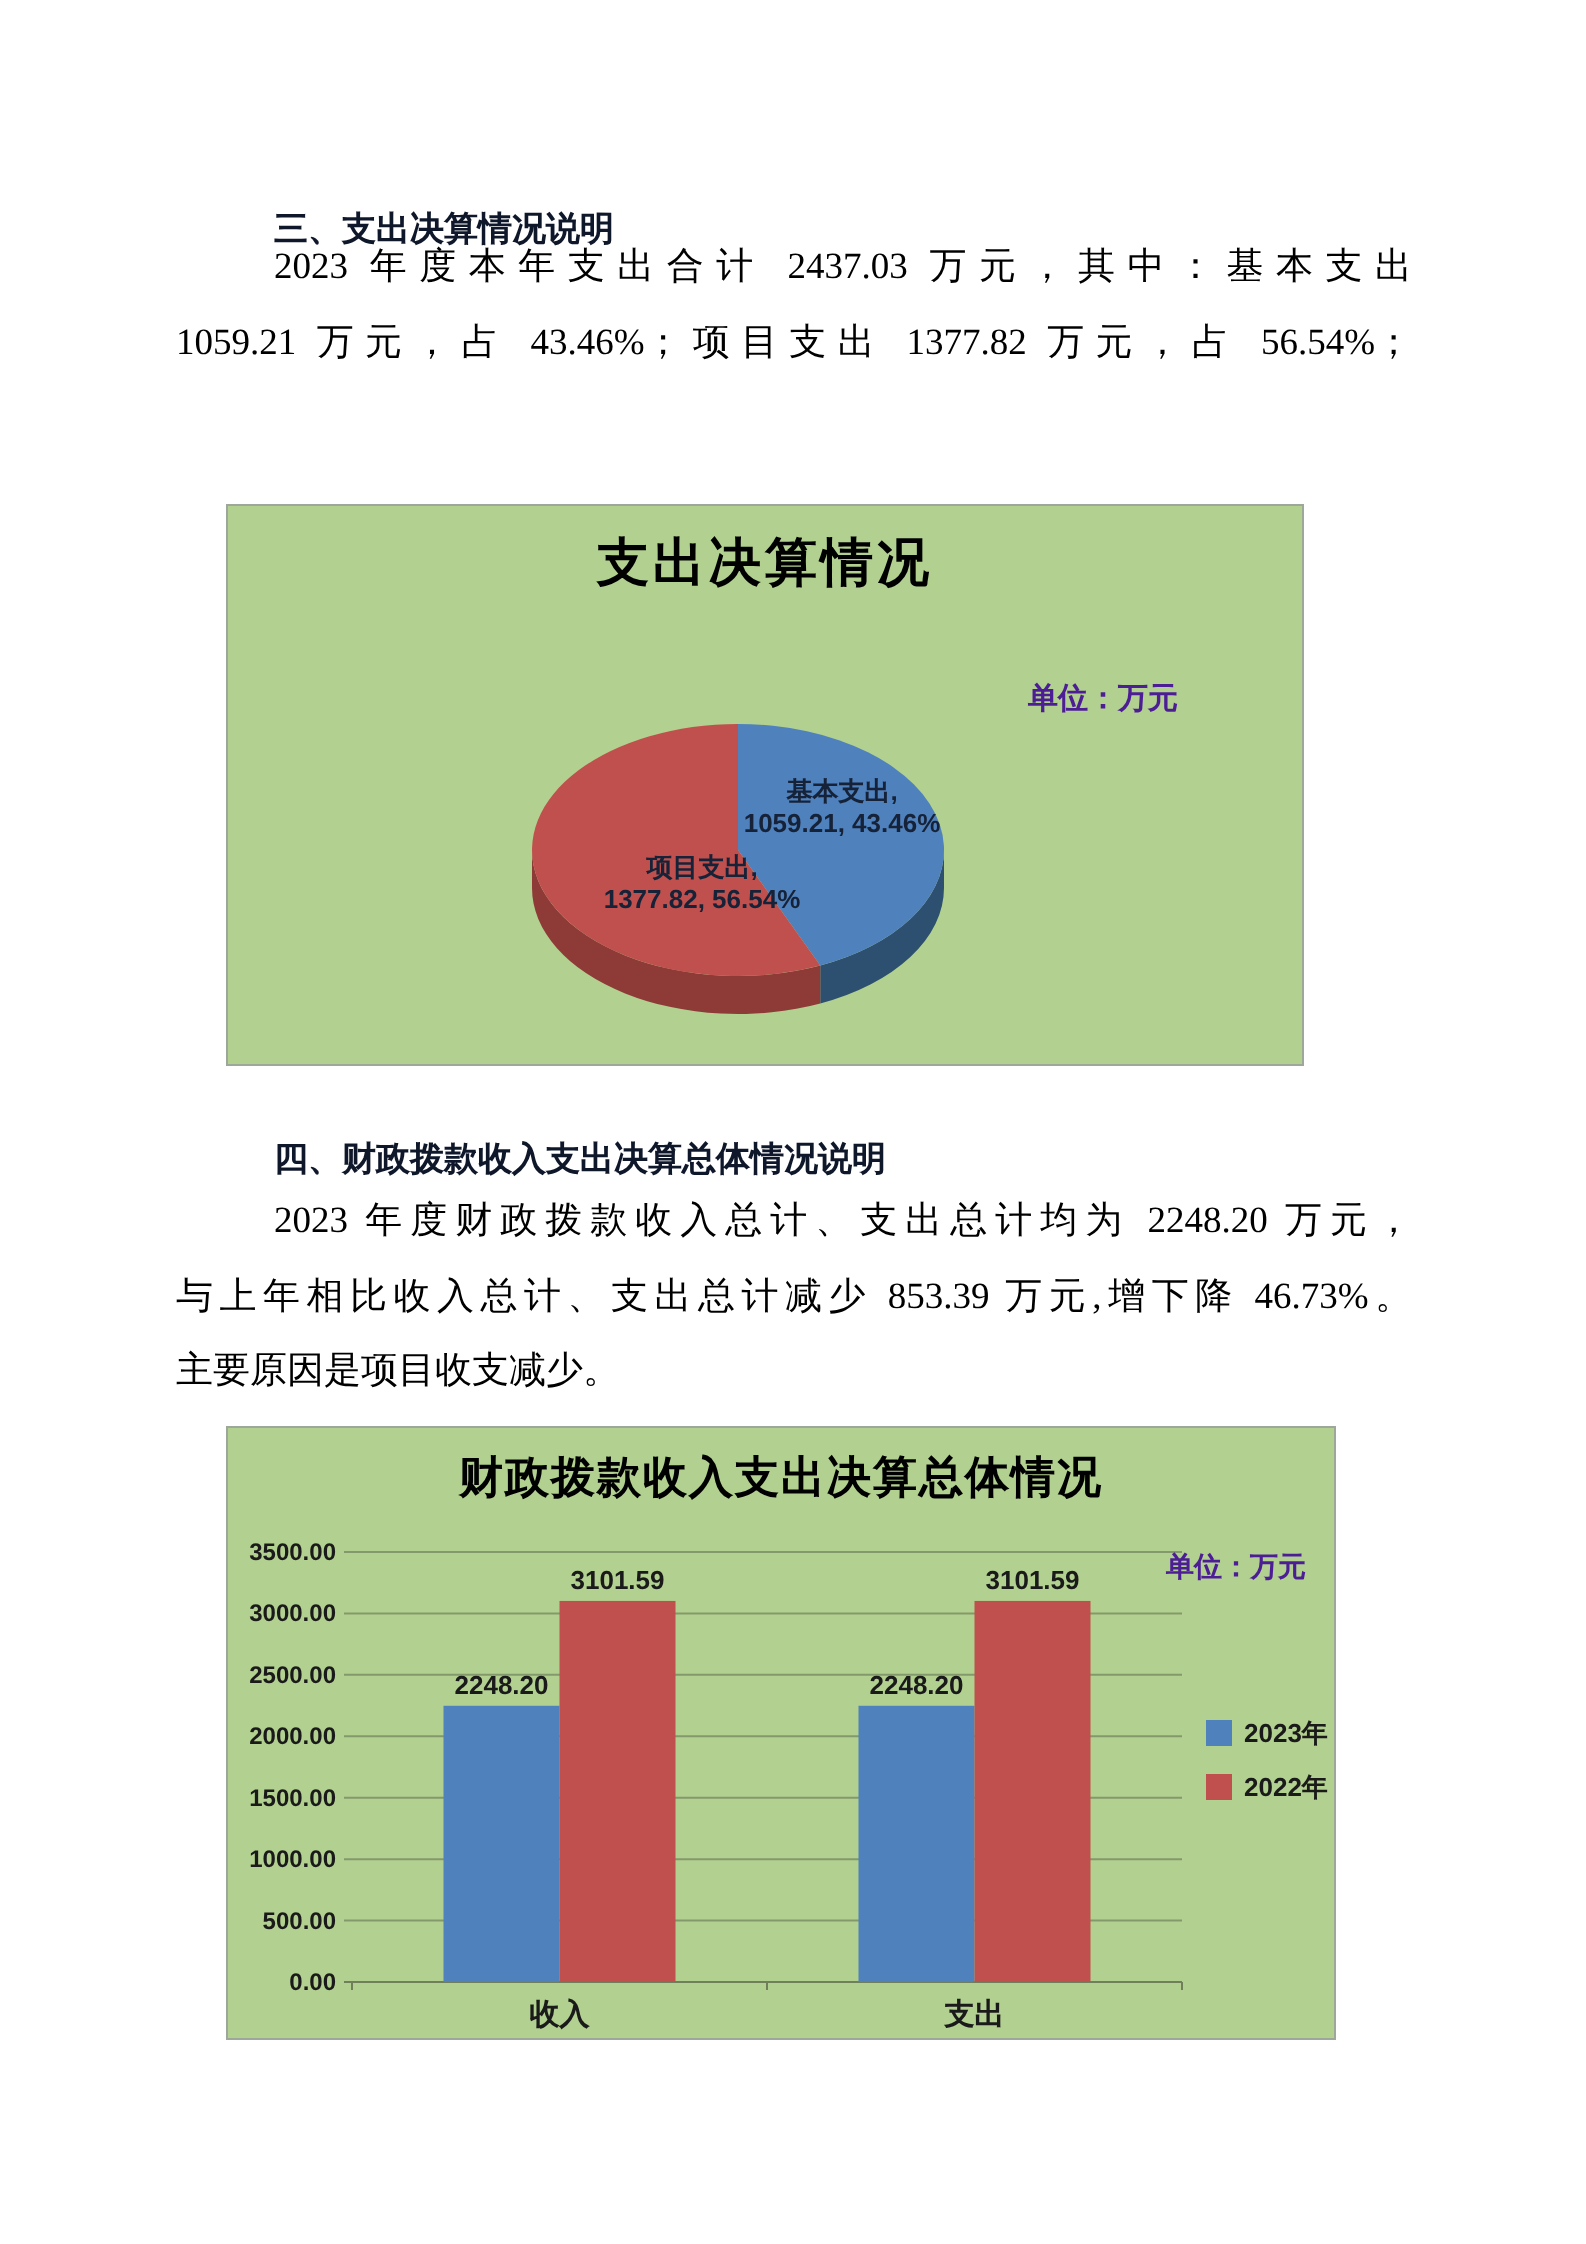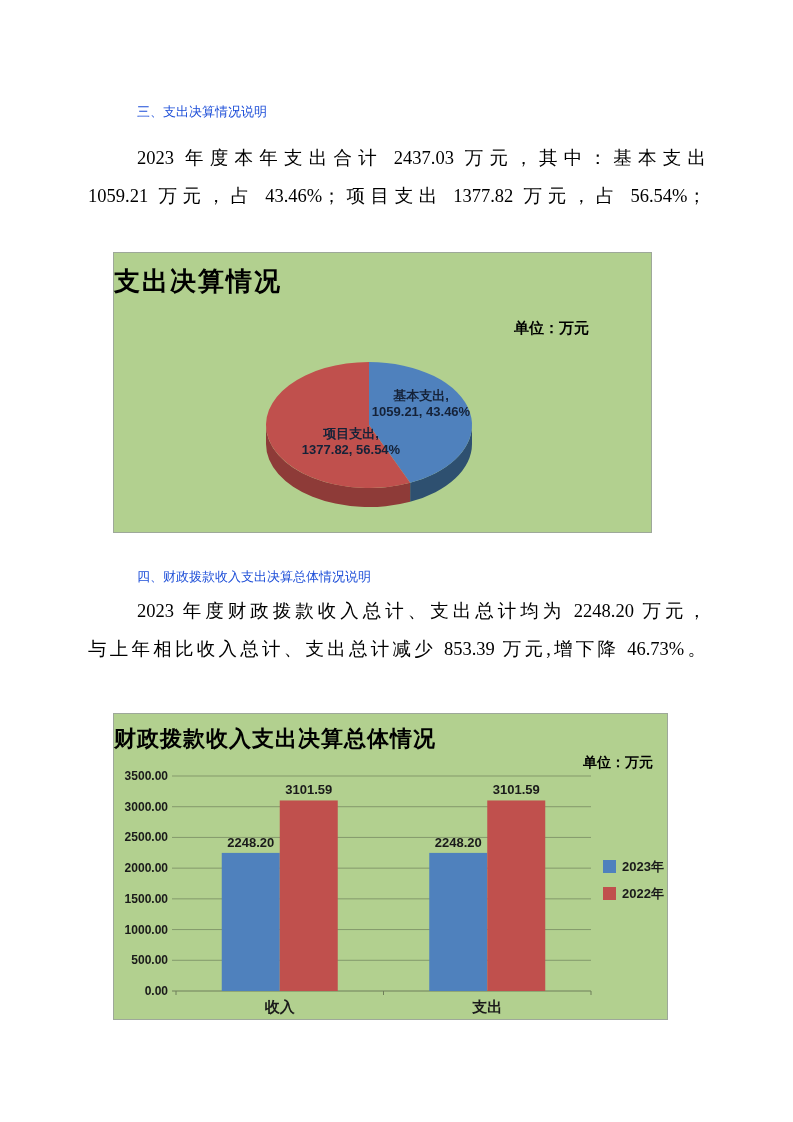--- a/index.html
+++ b/index.html
@@ -4,55 +4,55 @@
 <style>
   html,body { margin:0; padding:0; background:#e8e8e8; }
   .page {
     position:relative; width:793px; height:1122px; margin:0 auto;
     background:#ffffff; overflow:hidden;
     font-family:"Liberation Serif", serif; color:#000;
   }
   .sec-heading {
     position:absolute; left:137px;
     font-family:"Liberation Sans", sans-serif;
-    font-weight:normal; font-size:13px; color:#1d4ed8; white-space:nowrap;
+    font-weight:bold; font-size:17px; color:#0f172a; white-space:nowrap;
   }
   .para { position:absolute; left:88px; width:618px; font-size:18.5px; }
   .para .line { line-height:37.5px; height:37.5px; white-space:nowrap; }
   .para .jline { text-align:justify; text-align-last:justify; }
   .para .indent { padding-left:49px; }
 
   .chart {
     position:absolute; left:113px; background:#B2D08F;
     border:1px solid #9EA89A; box-sizing:border-box;
   }
   .chart svg { position:absolute; left:0; top:0; }
   .chart-title {
-    position:absolute; left:0; width:100%; 
+    position:absolute; left:0; width:100%; text-align:center;
     font-family:"Liberation Sans", sans-serif; font-weight:bold; color:#000;
     white-space:nowrap;
   }
   .unit-label {
     position:absolute; font-family:"Liberation Sans", sans-serif;
-    font-weight:bold; color:#000000; white-space:nowrap;
+    font-weight:bold; color:#4c1d95; white-space:nowrap;margin-top:21px;
   }
   #pie-chart  { top:252px; width:539px; height:281px; }
   #bar-chart  { top:713px; width:555px; height:307px; }
   #pie-chart .chart-title { top:11px; font-size:26px; letter-spacing:2px; }
   #pie-chart .unit-label  { top:66px; right:62px; font-size:15px; }
   #bar-chart .chart-title { top:10px; font-size:22px; letter-spacing:1px;font-family:Liberation Mono, monospace; }
   #bar-chart .unit-label  { top:40px; right:14px; font-size:14px; }
 </style>
 </head>
 <body>
 
 <div class="page">
 
   <div class="sec-heading" style="top:103px">三、支出决算情况说明</div>
-  <div class="para" style="top:140px">
+  <div class="para" style="top:116px">
     <div class="line jline indent">2023 年度本年支出合计 2437.03 万元，其中：基本支出</div>
     <div class="line jline">1059.21 万元，占 43.46%；项目支出 1377.82 万元，占 56.54%；</div>
   </div>
 
   <div class="chart" id="pie-chart">
     <svg id="pie-svg" width="537" height="279" viewBox="0 0 537 279">
         <path d="M 358.00 172.00 A 103 63 0 0 1 296.14 229.76 L 296.14 248.76 A 103 63 0 0 0 358.00 191.00 Z" fill="#2E5070"></path>
         <path d="M 296.14 229.76 A 103 63 0 0 1 152.00 172.00 L 152.00 191.00 A 103 63 0 0 0 296.14 248.76 Z" fill="#8E3B38"></path>
         <path d="M 255 172 L 255.00 109.00 A 103 63 0 0 1 296.14 229.76 Z" fill="#4F81BD"></path>
         <path d="M 255 172 L 296.14 229.76 A 103 63 0 1 1 255.00 109.00 Z" fill="#C0504D"></path>
@@ -62,20 +62,21 @@
         <text x="237" y="201" text-anchor="middle" fill="#152238" font-size="13" font-weight="bold" font-family="&quot;Liberation Sans&quot;, sans-serif">1377.82, 56.54%</text>
       </svg>
     <div class="chart-title">支出决算情况</div>
     <div class="unit-label">单位：万元</div>
   </div>
 
   <div class="sec-heading" style="top:568px">四、财政拨款收入支出决算总体情况说明</div>
   <div class="para" style="top:593px">
     <div class="line jline indent">2023 年度财政拨款收入总计、支出总计均为 2248.20 万元，</div>
     <div class="line jline">与上年相比收入总计、支出总计减少 853.39 万元,增下降 46.73%。</div>
+    <div class="line">主要原因是项目收支减少。</div>
   </div>
 
   <div class="chart" id="bar-chart">
     <svg id="bar-svg" width="553" height="305" viewBox="0 0 553 305">
         <line x1="58" y1="277" x2="477" y2="277" stroke="#6F7F5A" stroke-width="1"></line>
         <text x="54" y="281" text-anchor="end" font-size="12" font-family="&quot;Liberation Sans&quot;, sans-serif" font-weight="bold" fill="#1a1a1a">0.00</text>
         <line x1="58" y1="246.28571428571428" x2="477" y2="246.28571428571428" stroke="#84996B" stroke-width="1"></line>
         <text x="54" y="250.28571428571428" text-anchor="end" font-size="12" font-family="&quot;Liberation Sans&quot;, sans-serif" font-weight="bold" fill="#1a1a1a">500.00</text>
         <line x1="58" y1="215.57142857142858" x2="477" y2="215.57142857142858" stroke="#84996B" stroke-width="1"></line>
         <text x="54" y="219.57142857142858" text-anchor="end" font-size="12" font-family="&quot;Liberation Sans&quot;, sans-serif" font-weight="bold" fill="#1a1a1a">1000.00</text>

